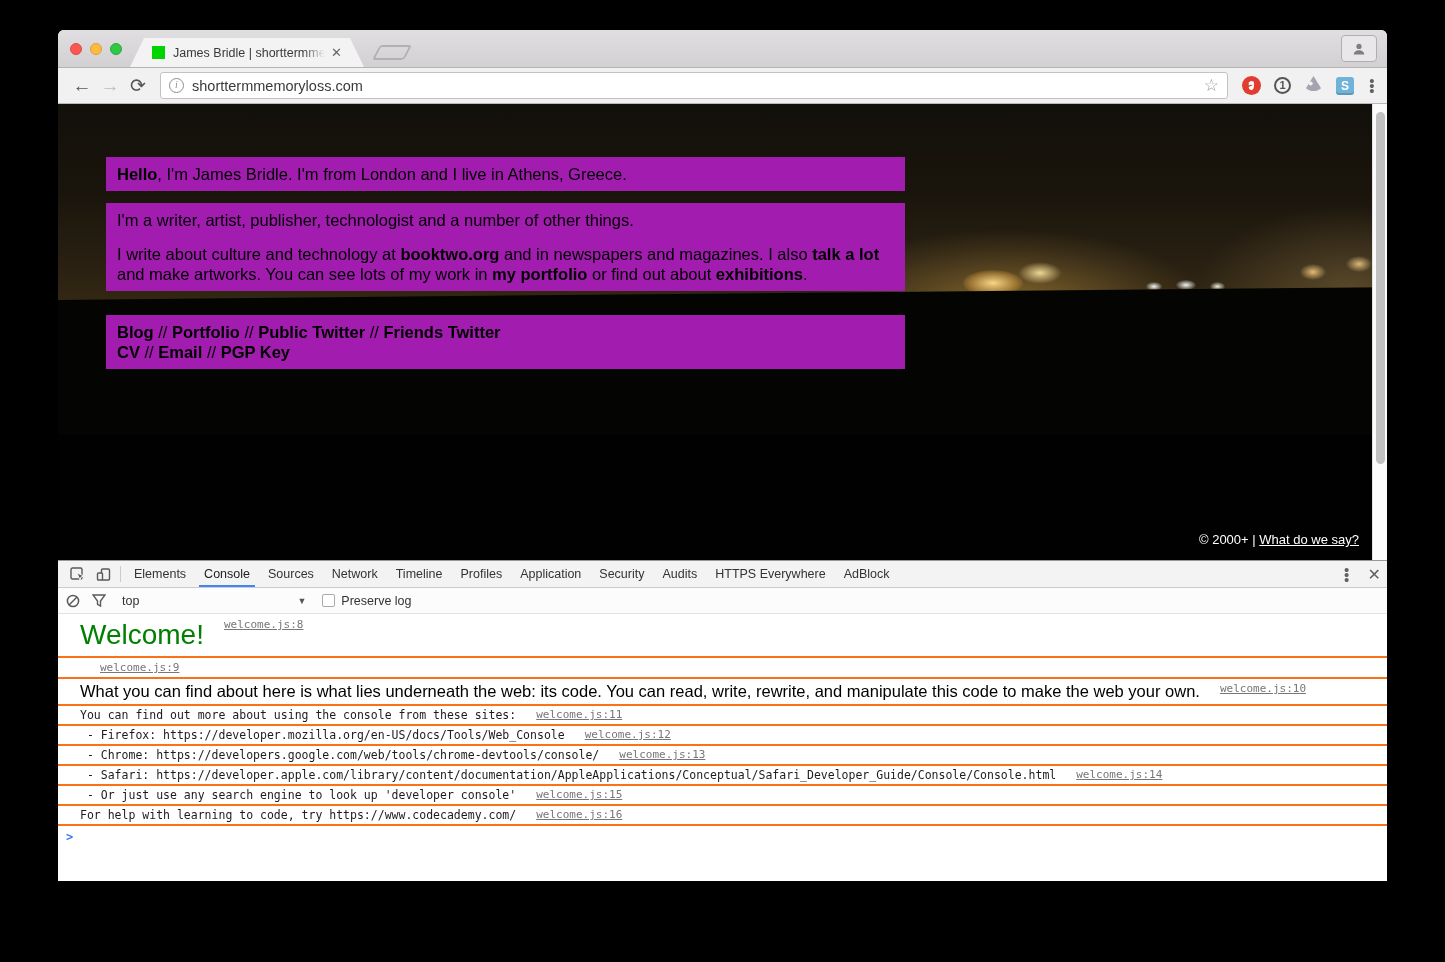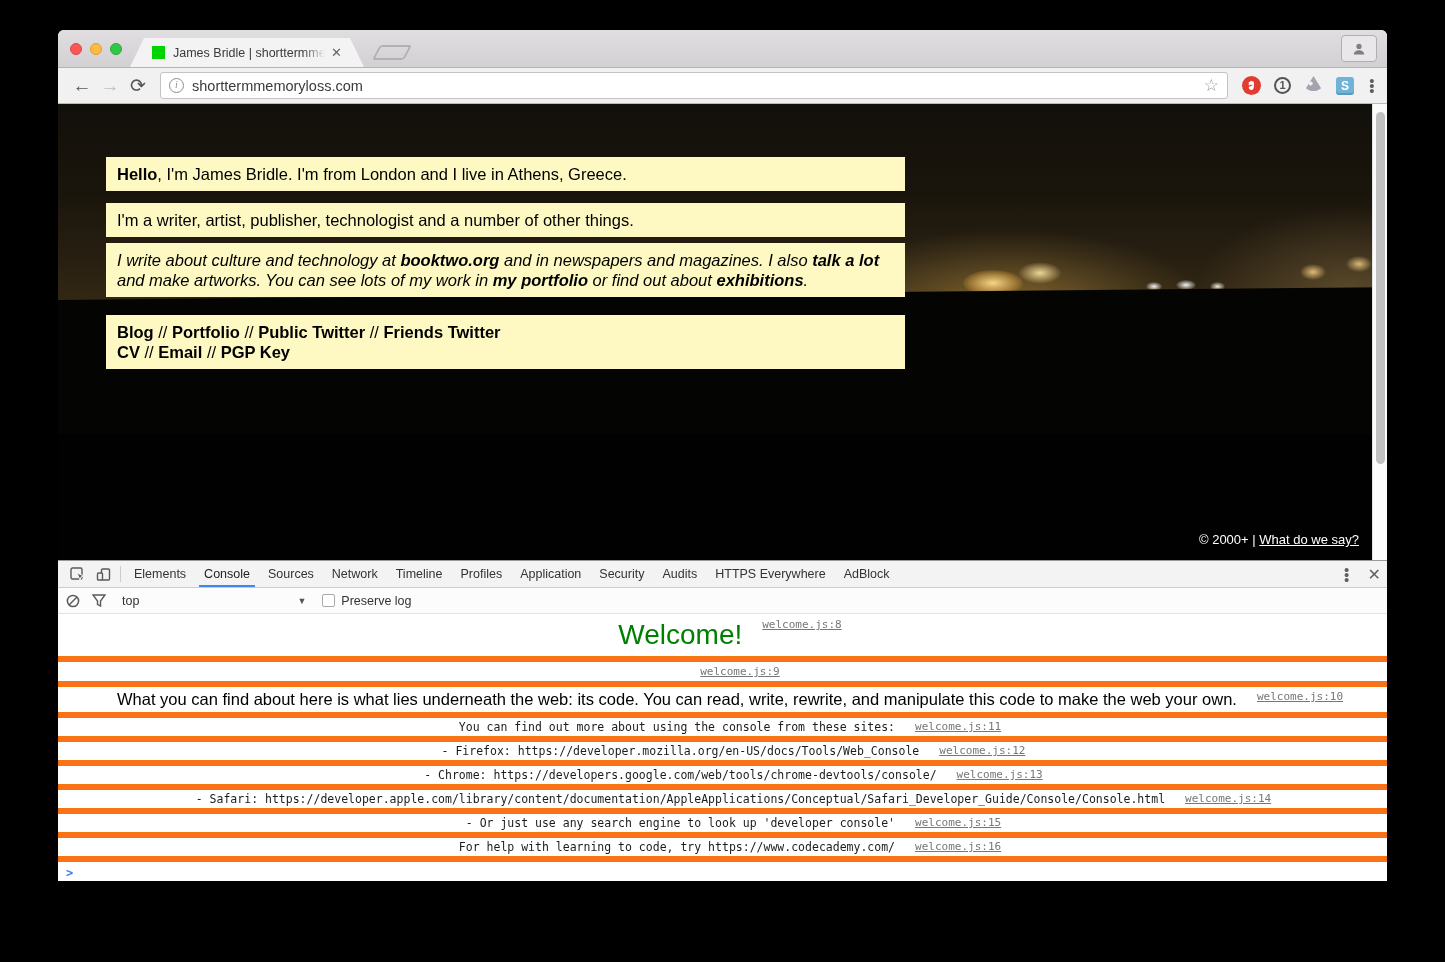--- a/index.html
+++ b/index.html
@@ -39,21 +39,21 @@
   
   .viewport{position:relative;height:456px;background:#000;overflow:hidden;}
   .photo{position:absolute;inset:0;}
   .sky{position:absolute;left:0;top:0;right:15px;height:200px;background:linear-gradient(180deg,#12100b 0%,#1a150c 45%,#292012 80%,#332812 100%);}
   .glow1{position:absolute;left:690px;top:100px;width:520px;height:200px;background:radial-gradient(ellipse 50% 50% at 50% 50%,rgba(196,152,66,.55),rgba(120,95,45,.25) 55%,transparent 75%);}
   .glow2{position:absolute;left:1080px;top:70px;width:420px;height:230px;background:radial-gradient(ellipse 50% 50% at 50% 50%,rgba(140,115,70,.45),transparent 72%);}
   .lamp{position:absolute;border-radius:50%;}
   .ground{position:absolute;left:-10px;top:196px;width:1360px;height:300px;background:#040403;transform:rotate(-0.55deg);transform-origin:left top;}
   .belowfill{position:absolute;left:0;right:0;top:330px;bottom:0;background:#010101;}
 
-  .textbox{position:absolute;left:48px;width:799px;background:#fef9c3;color:#000;font-size:16.5px;line-height:20px;padding:7px 11px;}
+  .textbox{position:absolute;left:48px;width:799px;background:#a21caf;color:#000;font-size:16.5px;line-height:20px;padding:7px 11px;}
   .textbox b{font-weight:bold;}
   .pagefooter{position:absolute;right:28px;top:428px;color:#fff;font-size:13px;font-weight:normal;}
   .pagefooter .flink{text-decoration:underline;}
   .pagescroll{position:absolute;right:0;top:0;bottom:0;width:15px;background:#fbfbfb;border-left:1px solid #e2e2e2;}
   .pagescroll .thumb{position:absolute;left:3px;top:8px;width:9px;height:352px;background:#c1c1c1;border-radius:5px;}
 
   
   .devtools{position:relative;height:272px;background:#fff;border-top:1px solid #999;font-family:"Liberation Sans",sans-serif;}
   .dt-tabbar{height:27px;background:#f3f3f3;border-bottom:1px solid #ccc;display:flex;align-items:stretch;padding-left:6px;position:relative;}
   .dt-icon{width:26px;display:flex;align-items:center;justify-content:center;color:#5a5a5a;}
@@ -61,21 +61,21 @@
   .dt-tab{display:flex;align-items:center;padding:0 9px;font-size:12.5px;color:#333;position:relative;white-space:nowrap;}
   .dt-tab.active{color:#222;}
   .dt-tab.active::after{content:"";position:absolute;left:4px;right:4px;bottom:0;height:2px;background:#4285f4;}
   .dt-right{position:absolute;right:6px;top:0;bottom:0;display:flex;align-items:center;gap:16px;color:#5f5f5f;}
   .dt-toolbar{height:26px;background:#fcfcfc;border-bottom:1px solid #e3e3e3;display:flex;align-items:center;padding:0 8px;font-size:12.5px;color:#333;}
   .dt-clear,.dt-funnel{margin-right:12px;display:flex;align-items:center;}
   .dt-context{margin-left:4px;color:#333;}
   .dt-caret{margin-left:158px;font-size:9px;color:#555;}
   .dt-check{width:13px;height:13px;border:1px solid #aaa;border-radius:2px;background:#fff;margin:0 6px 0 16px;}
   .console{position:relative;}
-  .crow{display:flex;justify-content:center;align-items:flex-start;border-bottom:6px solid #f97316;padding:2px 7px 2px 22px;}
+  .crow{display:flex;justify-content:flex-start;align-items:flex-start;border-bottom:2px solid #f97316;padding:2px 7px 2px 22px;}
   .crow .msg{white-space:pre;}
   .crow .src{font-family:"DejaVu Sans Mono",monospace;font-size:11px;color:#777;text-decoration:underline;white-space:nowrap;margin-left:20px;}
   .style-welcome .msg{font-size:28px;line-height:34px;color:#008000;font-weight:normal;}
   .style-welcome{padding-top:4px;padding-bottom:4px;}
   .style-big .msg{font-size:16.5px;line-height:19px;color:#000;white-space:normal;}
   .style-big{padding-top:3px;padding-bottom:3px;}
   .style-mono .msg{font-family:"DejaVu Sans Mono",monospace;font-size:11.5px;line-height:14px;color:#1c1c1c;}
   .style-muted .msg{font-family:"DejaVu Sans Mono",monospace;font-size:11.5px;line-height:14px;color:#8c8c8c;}
   .prompt{display:flex;align-items:center;padding:4px 0 4px 8px;}
   .prompt .chev{color:#367cf1;font-weight:bold;font-family:"DejaVu Sans Mono",monospace;font-size:12px;}
@@ -143,21 +143,21 @@
       <div class="lamp" style="left:1118px;top:176px;width:20px;height:10px;background:radial-gradient(ellipse,rgba(255,255,255,.95),transparent 75%);"></div>
       <div class="lamp" style="left:1152px;top:178px;width:15px;height:9px;background:radial-gradient(ellipse,rgba(255,255,240,.9),transparent 75%);"></div>
       <div class="lamp" style="left:1242px;top:160px;width:26px;height:16px;background:radial-gradient(ellipse,rgba(255,210,130,.85),transparent 72%);"></div>
       <div class="lamp" style="left:1288px;top:152px;width:26px;height:16px;background:radial-gradient(ellipse,rgba(255,215,140,.8),transparent 72%);"></div>
       <div class="ground"></div>
       <div class="belowfill"></div>
     </div>
 
     <div class="textbox" style="top:53px;"><b>Hello</b><span>, I'm James Bridle. I'm from London and I live in Athens, Greece.</span></div>
     <div class="textbox" style="top:99px;"><span>I'm a writer, artist, publisher, technologist and a number of other things.</span></div>
-    <div class="textbox" style="top:139px;font-style:italic;"><span>I write about culture and technology at </span><b>booktwo.org</b><span> and in newspapers and magazines. I also </span><b>talk a lot</b><span> and make artworks. You can see lots of my work in </span><b>my portfolio</b><span> or find out about </span><b>exhibitions</b><span>.</span></div>
+    <div class="textbox" style="top:133px;"><span>I write about culture and technology at </span><b>booktwo.org</b><span> and in newspapers and magazines. I also </span><b>talk a lot</b><span> and make artworks. You can see lots of my work in </span><b>my portfolio</b><span> or find out about </span><b>exhibitions</b><span>.</span></div>
     <div class="textbox" style="top:211px;"><b>Blog</b><span> // </span><b>Portfolio</b><span> // </span><b>Public Twitter</b><span> // </span><b>Friends Twitter</b><br><b>CV</b><span> // </span><b>Email</b><span> // </span><b>PGP Key</b></div>
 
     <div class="pagefooter"><span>© 2000+ | </span><span class="flink">What do we say?</span></div>
 
     <div class="pagescroll">
         <div class="thumb"></div>
       </div>
   </div>
 
   <div class="devtools">

